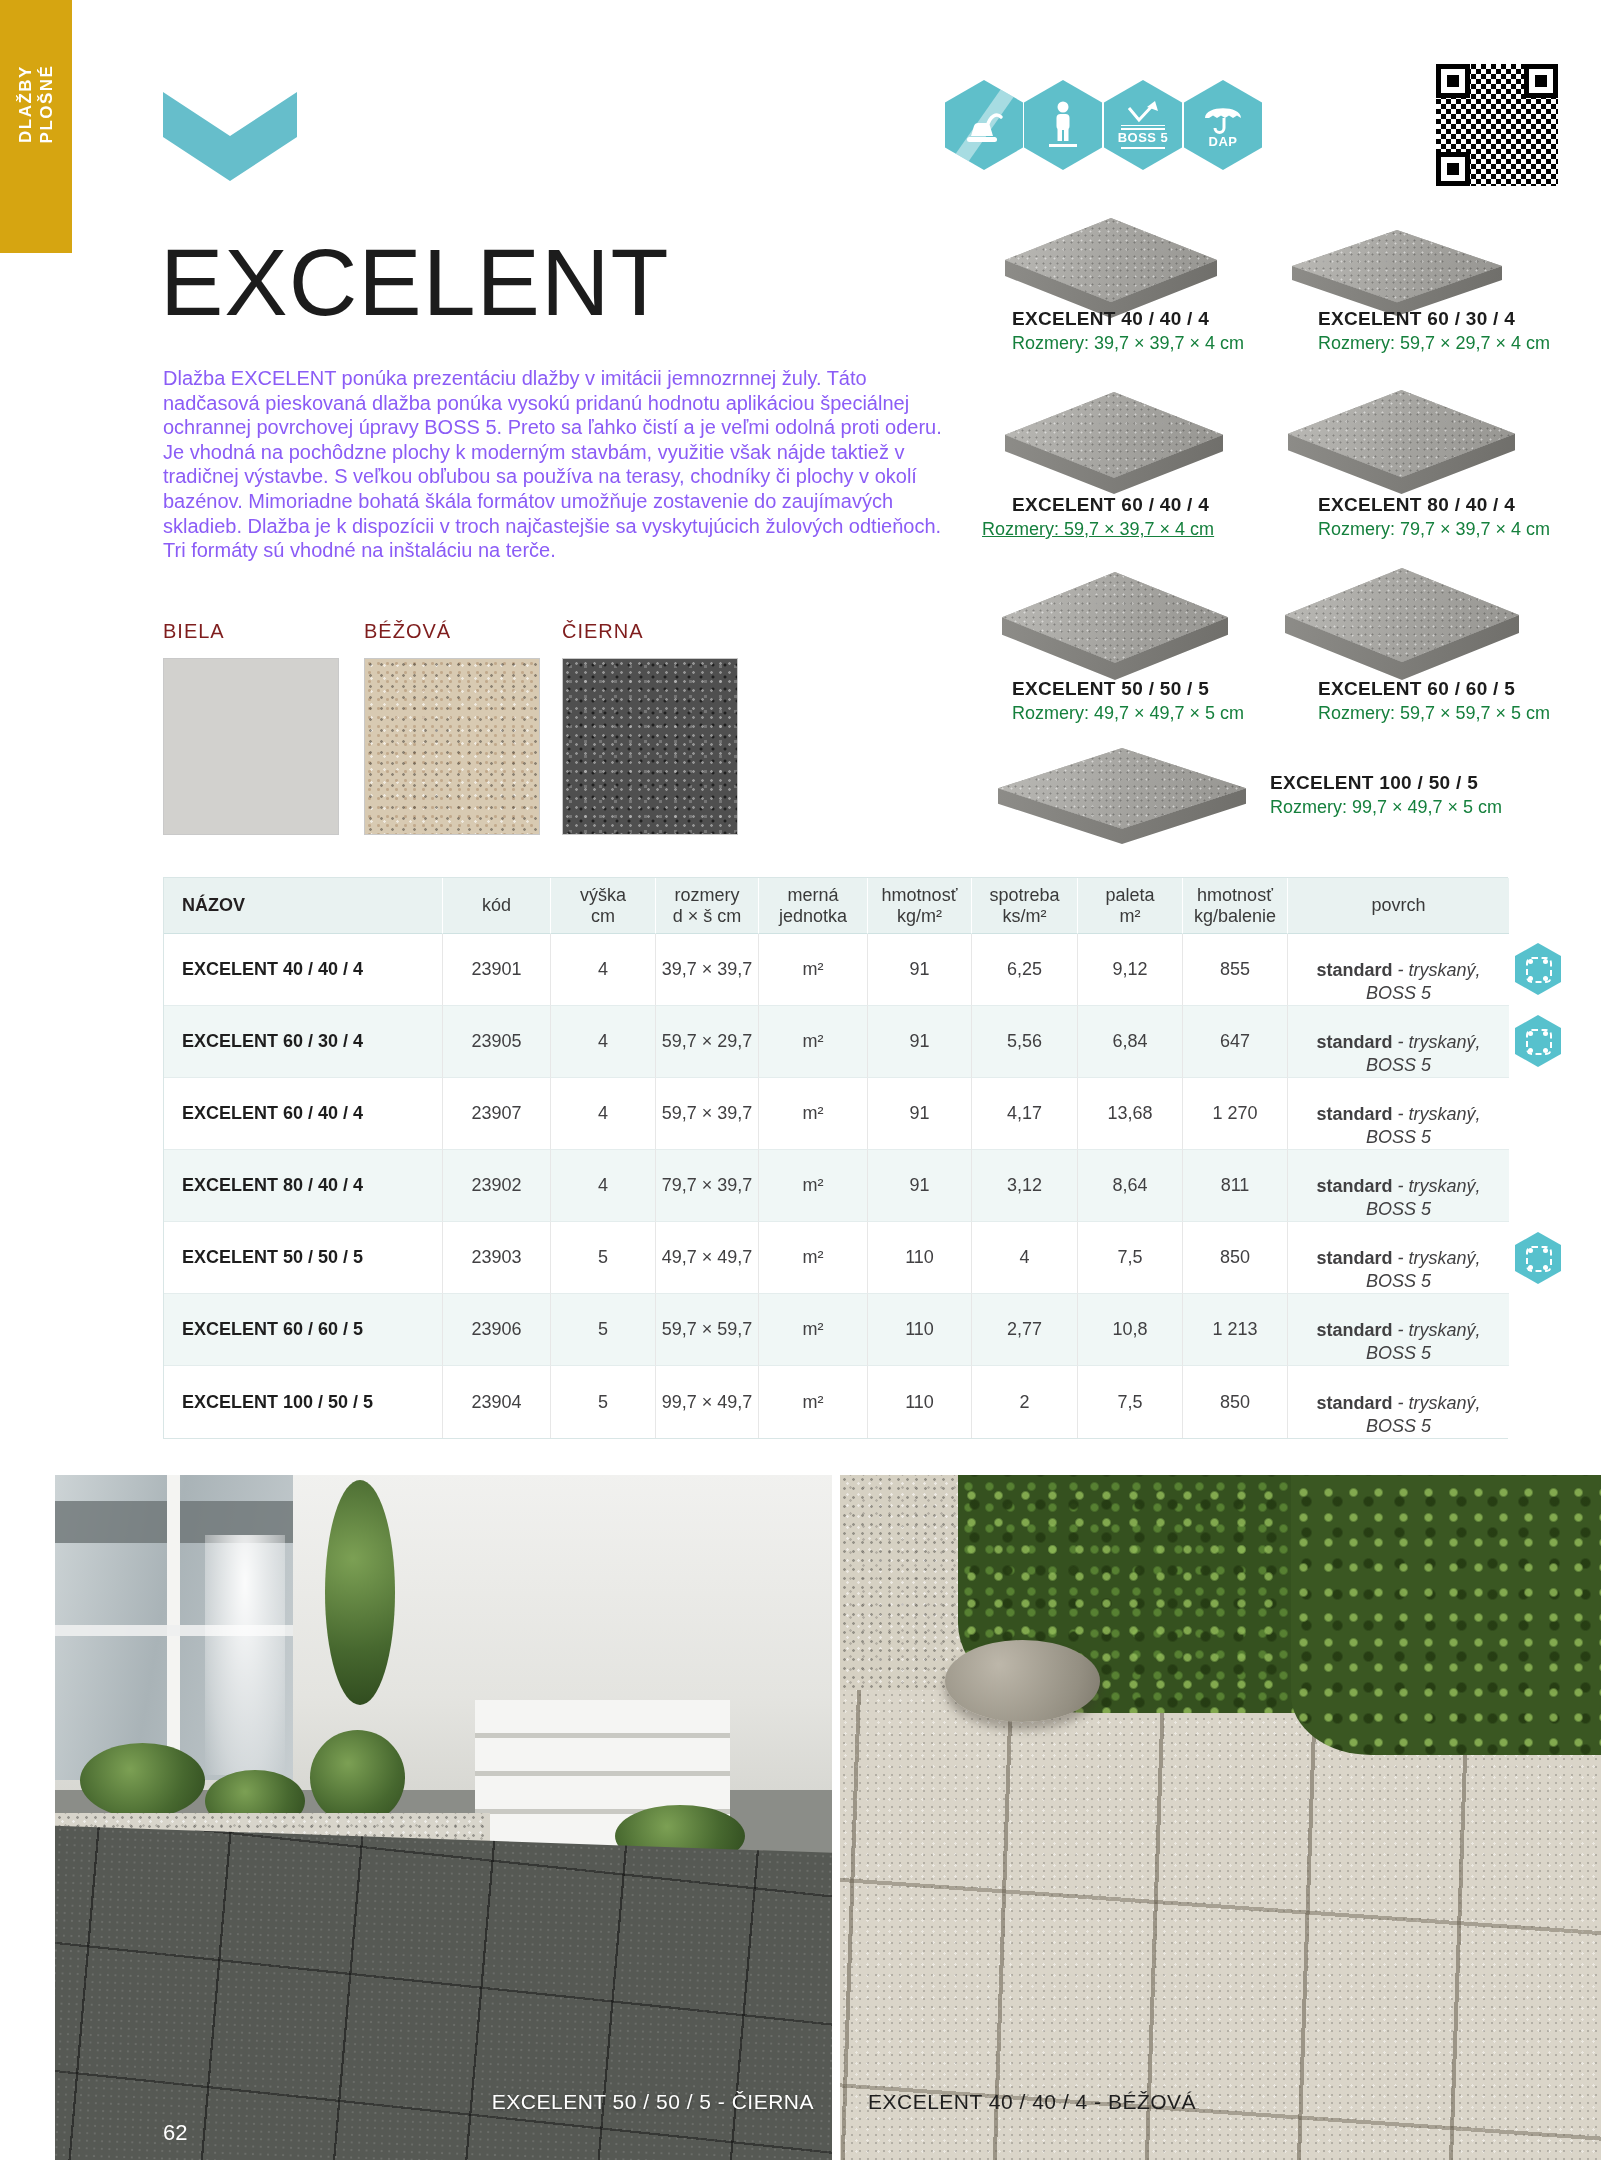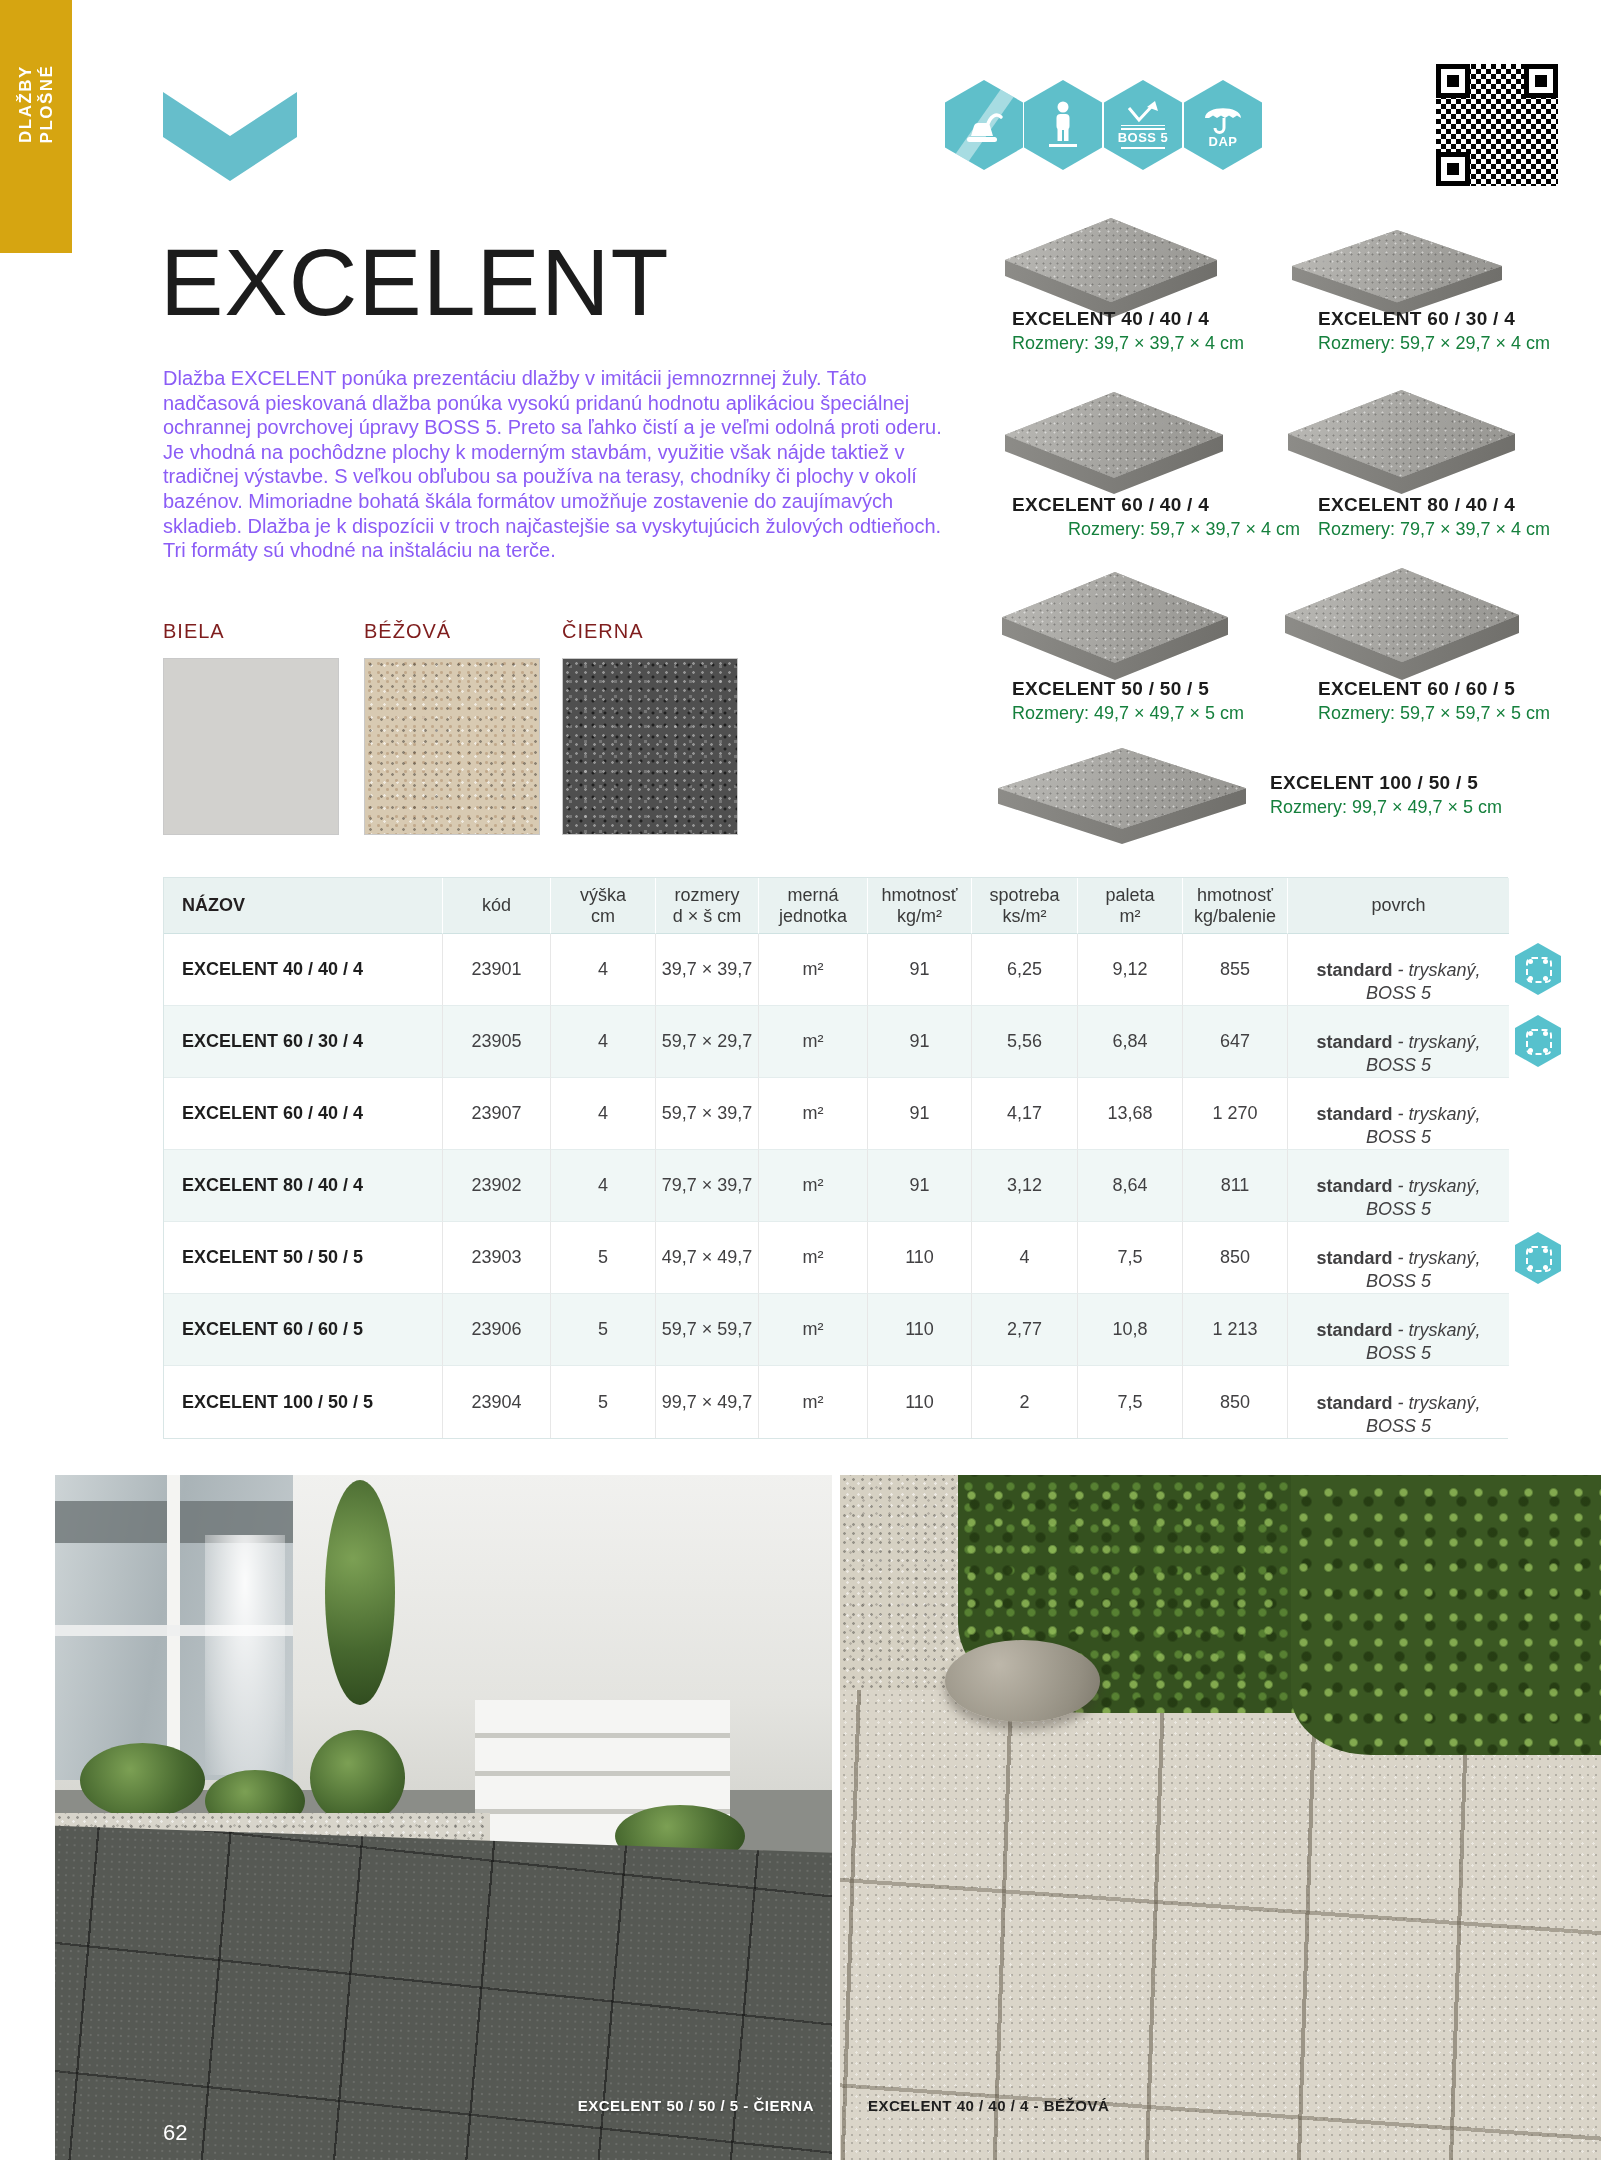--- a/index.html
+++ b/index.html
@@ -143,21 +143,21 @@
   .rp-hedge2{position:absolute;right:-20px;top:-20px;width:330px;height:300px;
         background-color:#3a5722;
         background-image:radial-gradient(rgba(148,190,90,.8) 3px, transparent 5px),
           radial-gradient(rgba(36,58,18,.9) 4px, transparent 6px);
         background-size:25px 25px,31px 31px;
         border-bottom-left-radius:80px 60px;}
   .rp-gravel{position:absolute;left:0;top:0;width:225px;height:215px;background-color:#d6d1c3;}
   .rp-stone{position:absolute;left:105px;top:165px;width:155px;height:82px;border-radius:50%;
         background:radial-gradient(circle at 35% 30%,#bdb7aa,#948f82 70%,#7c776b);
         box-shadow:0 8px 10px rgba(60,55,45,.35);}
-  .caption{position:absolute;bottom:46px;font-size:15px;font-weight:bold;letter-spacing:.5px;}
+  .caption{position:absolute;bottom:46px;font-size:21px;font-weight:normal;letter-spacing:.5px;}
   .cap-light{right:18px;color:#ffffff;text-shadow:0 1px 3px rgba(0,0,0,.4);}
   .cap-dark{left:28px;color:#1e1e1e;}
   .pagenum{position:absolute;left:108px;bottom:14px;color:#fff;font-size:22px;}
 
   svg{display:block;}
 </style>
 </head>
 <body>
 
 <div class="page">
@@ -239,21 +239,21 @@
       <div class="edge"></div>
     </div>
   <div class="p-name" style="left:1318px;top:308px;">EXCELENT 60 / 30 / 4</div>
   <div class="p-dims" style="left:1318px;top:333px;">Rozmery: 59,7 × 29,7 × 4 cm</div>
 
   <div class="slab" style="left:1005px;top:392px;width:218px;height:102px;">
       <div class="face"></div>
       <div class="edge"></div>
     </div>
   <div class="p-name" style="left:1012px;top:494px;">EXCELENT 60 / 40 / 4</div>
-  <div class="p-dims" style="left:1068px;top:519px;">Rozmery: 59,7 × 39,7 × 4 cm</div>
+  <div class="p-dims" style="left:982px;top:519px;text-decoration:underline;">Rozmery: 59,7 × 39,7 × 4 cm</div>
 
   <div class="slab" style="left:1288px;top:390px;width:227px;height:104px;">
       <div class="face"></div>
       <div class="edge"></div>
     </div>
   <div class="p-name" style="left:1318px;top:494px;">EXCELENT 80 / 40 / 4</div>
   <div class="p-dims" style="left:1318px;top:519px;">Rozmery: 79,7 × 39,7 × 4 cm</div>
 
   <div class="slab" style="left:1002px;top:572px;width:226px;height:108px;">
       <div class="face"></div>

